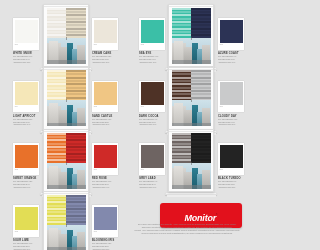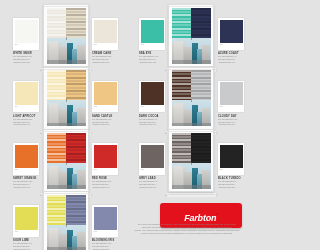--- a/index.html
+++ b/index.html
@@ -552,21 +552,21 @@
           </div>
         </div>
         <div style="position:absolute;left:50%;top:29px;width:.6px;height:3px;background:rgba(90,90,90,.5);"></div>
       </div>
       <div style="position:absolute;left:0;right:0;top:1px;height:1.4px;background:#e8e8e8;"></div>
     </div>
 
     </div>
     <div id="logo-block" style="left: 160px; top: 203px; width: 82px;">
   <div class="logo-pill" style="padding:3.5px 0;">
-    <span class="logo-text" style="font-size:9px;">Farbton</span><span class="logo-reg">®</span>
+    <span class="logo-text" style="font-size:9px;">Monitor</span><span class="logo-reg">®</span>
   </div>
     </div>
     <div id="footer-text" style="left: 128px; top: 223px; width: 118px;">
   <div>Die Farben und Farbtoene der Schuette-Artikel koennen durch die Darstellung, Bildwiedergabe bzw. Ihrem Monitor</div>
   <div>abweichen und stellen daher keinen verbindlichen Farbton dar. Bitte beachten Sie die Farbabweichungen.</div>
   <div>Produkt- und Abbildung kann leicht variieren. Massen werden ausgestellt. Produktbild und die Abbildungen auf dieser Seite</div>
   <div>koennen abweichen und sind nicht massstabgetreu, sie dienen lediglich einer unverbindlichen Darstellung.</div>
     </div>
   </div>
 

